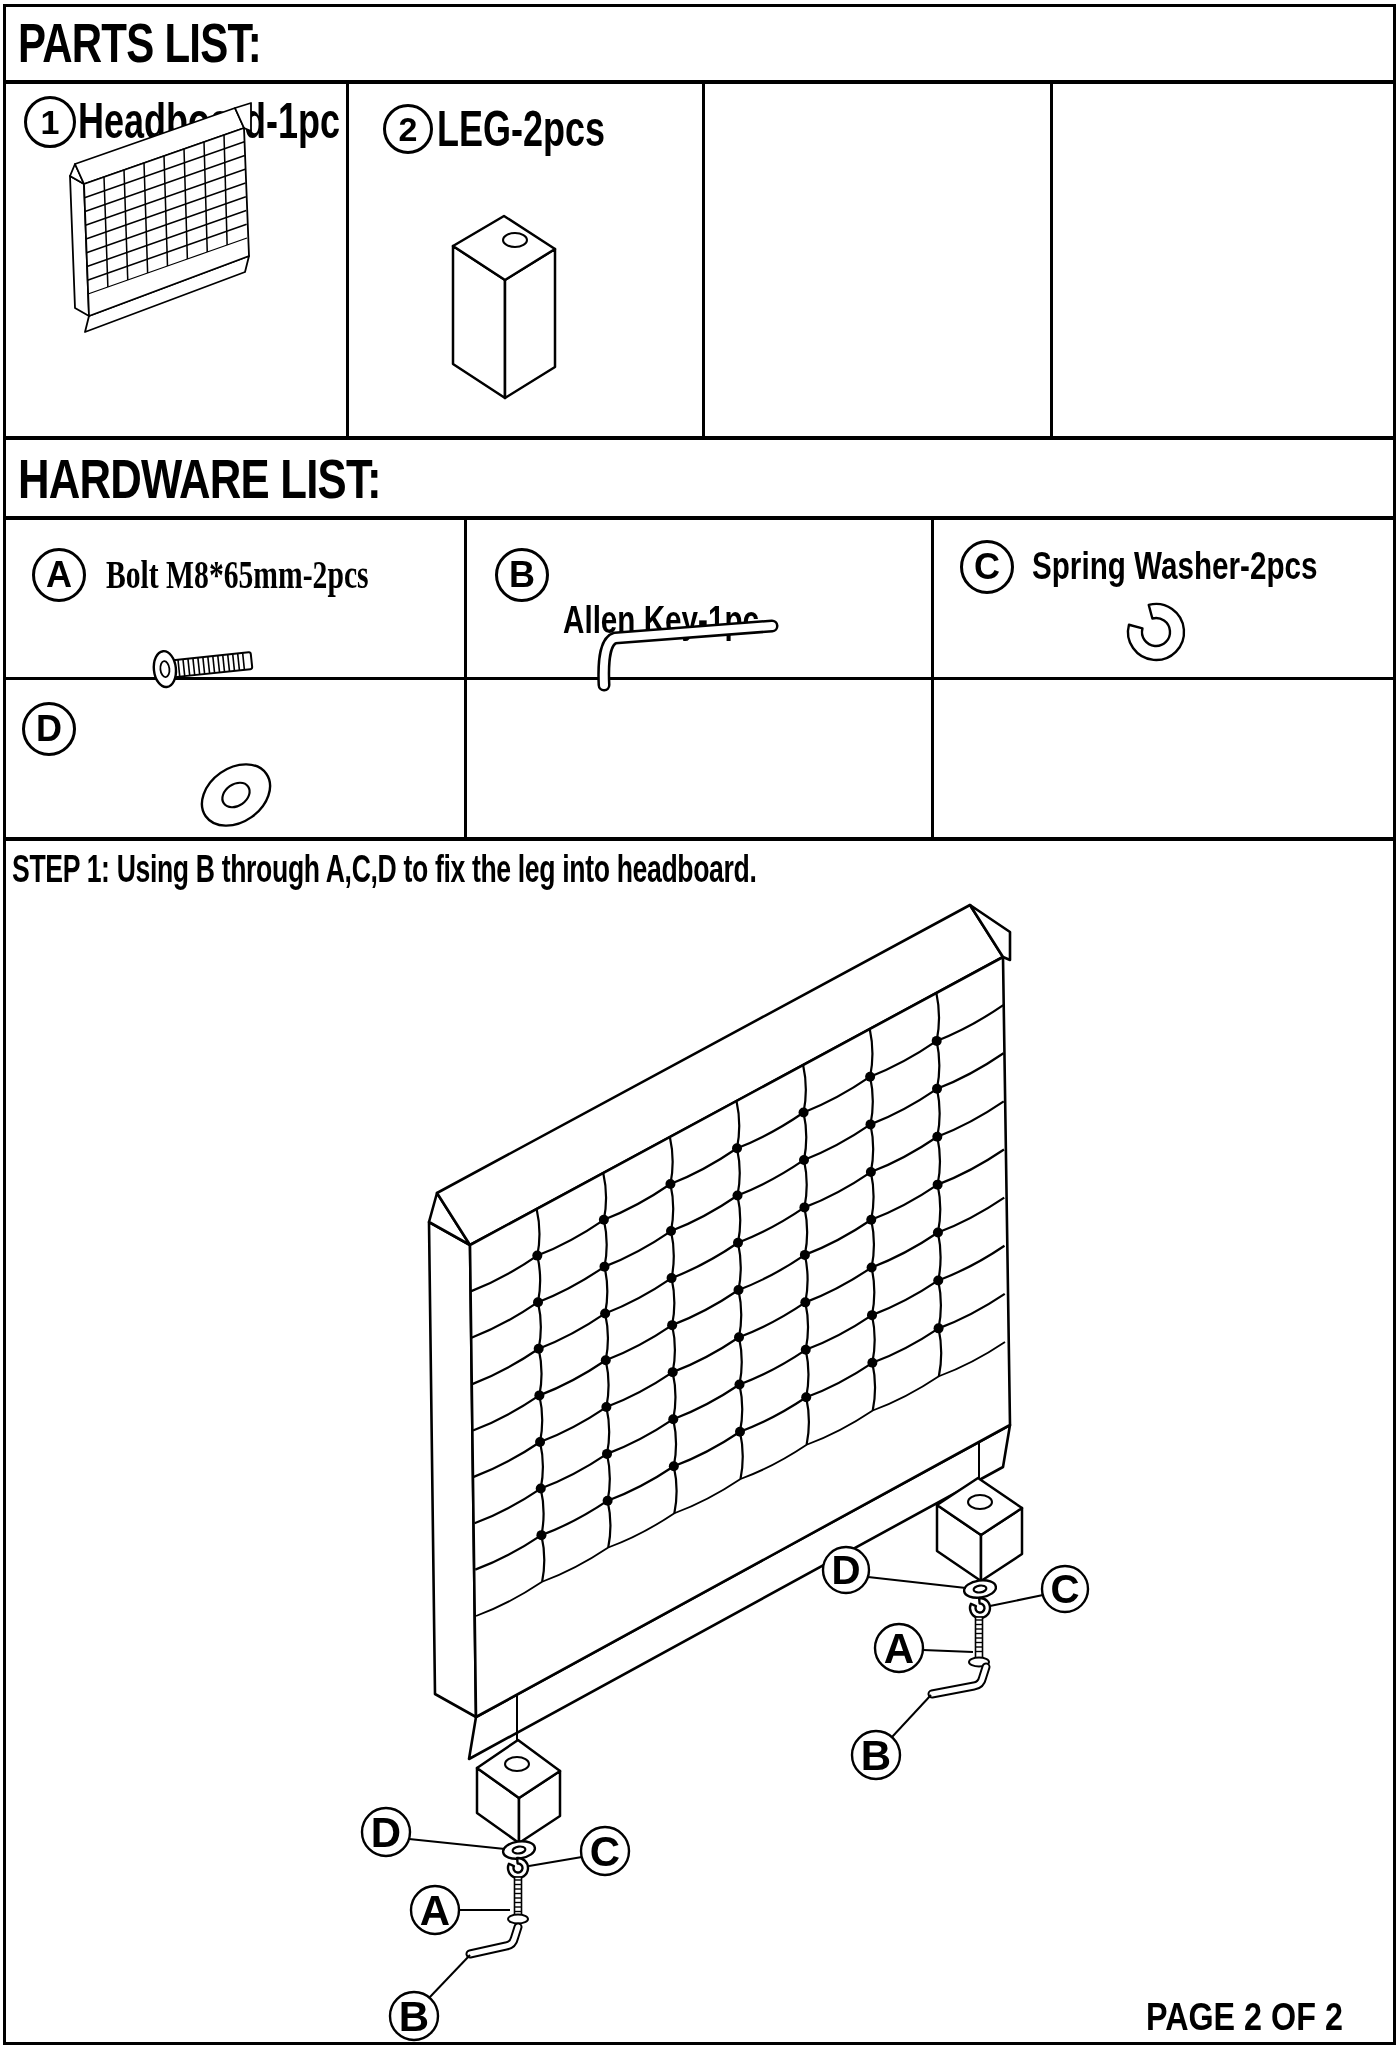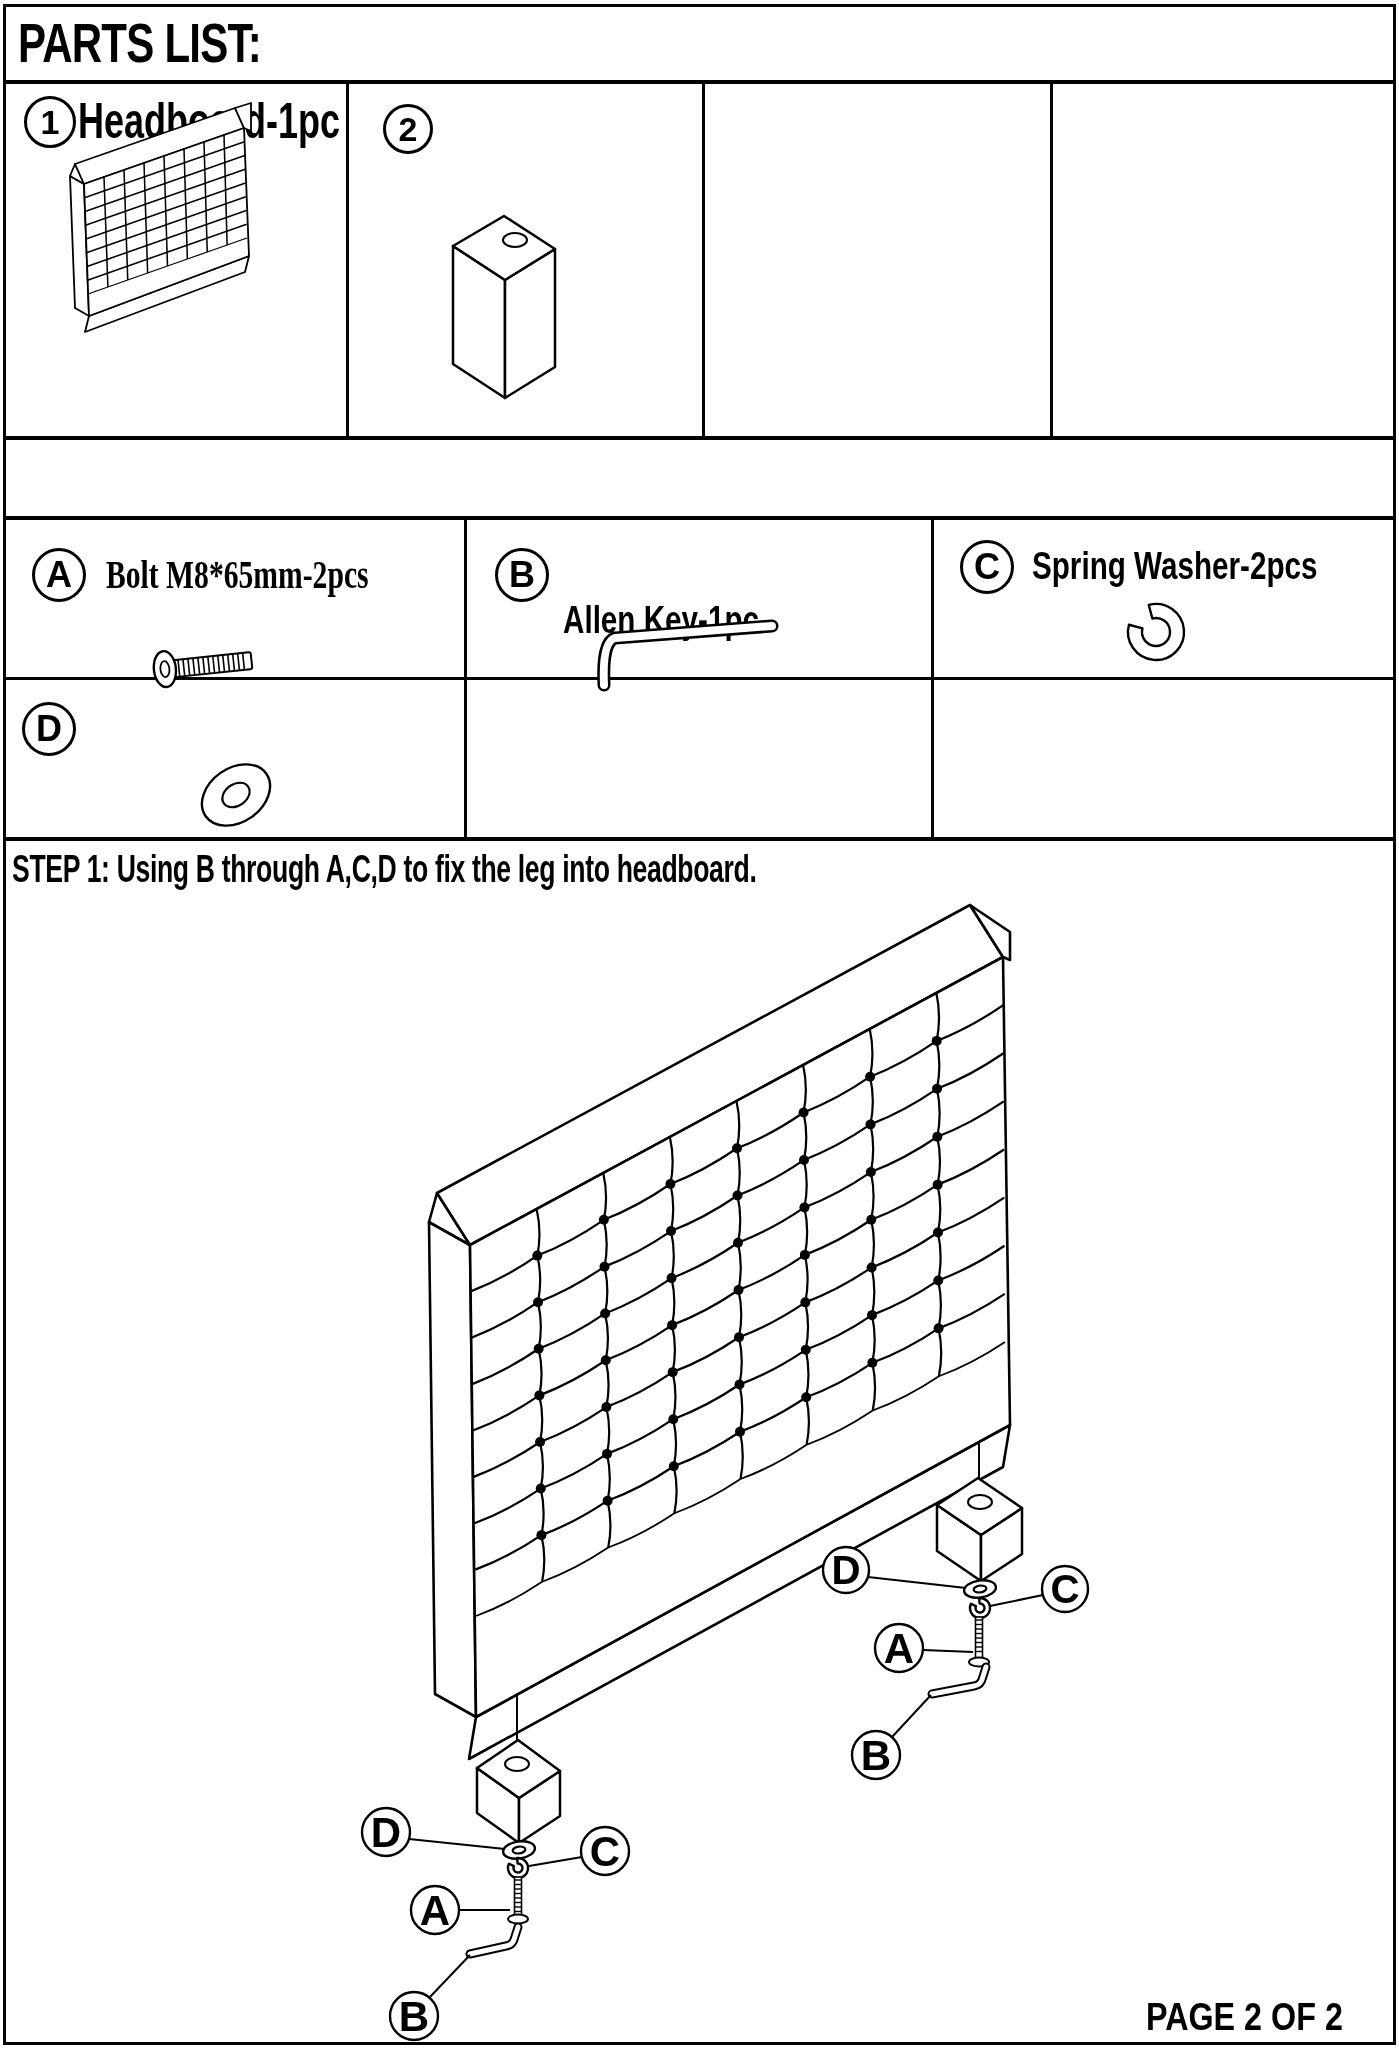--- a/index.html
+++ b/index.html
@@ -70,28 +70,34 @@
         <path d="M81 182.5 Q90.953125 179 100.90625 175.5 Q110.859375 172 120.8125 168.5 Q130.765625 165 140.71875 161.5 Q150.671875 158 160.625 154.5 Q170.578125 151 180.53125 147.5 Q190.484375 144 200.4375 140.5 Q210.390625 137 220.34375 133.5 Q230.296875 130 240.25 126.5" fill="none" stroke="#000" stroke-width="1.53"></path>
         <path d="M81.5 196.25 Q91.4453125 192.75 101.390625 189.25 Q111.3359375 185.75 121.28125 182.25 Q131.2265625 178.75 141.171875 175.25 Q151.1171875 171.75 161.0625 168.25 Q171.0078125 164.75 180.953125 161.25 Q190.8984375 157.75 200.84375 154.25 Q210.7890625 150.75 220.734375 147.25 Q230.6796875 143.75 240.625 140.25" fill="none" stroke="#000" stroke-width="1.53"></path>
         <path d="M82 210 Q91.9375 206.5 101.875 203 Q111.8125 199.5 121.75 196 Q131.6875 192.5 141.625 189 Q151.5625 185.5 161.5 182 Q171.4375 178.5 181.375 175 Q191.3125 171.5 201.25 168 Q211.1875 164.5 221.125 161 Q231.0625 157.5 241 154" fill="none" stroke="#000" stroke-width="1.26"></path>
       </svg>
   </div>
 
   <div class="cell" style="left:349px;top:84px;width:353px;height:352px;">
     <div class="circ" style="left:34px;top:20px;width:44px;height:44px;font-size:34px;">
       <span>2</span>
     </div>
+    <div class="lbl" style="left:88px;top:16px;font-size:50px;">
+      <span class="sx" style="transform:scaleX(.72);">LEG-2pcs</span>
+    </div>
     <svg class="cellsvg" id="thumb-leg" width="353" height="352" viewBox="0 0 353 352">
         <polygon fill="#fff" stroke="#000" stroke-width="2.5" stroke-linejoin="round" points="104,162 156,196 156,314 104,280"></polygon>
         <polygon fill="#fff" stroke="#000" stroke-width="2.5" stroke-linejoin="round" points="206,165 156,196 156,314 206,283"></polygon>
         <polygon fill="#fff" stroke="#000" stroke-width="2.5" stroke-linejoin="round" points="104,162 155,132 206,165 156,196"></polygon>
         <ellipse cx="166" cy="156" rx="12" ry="7" fill="#fff" stroke="#000" stroke-width="2"></ellipse>
       </svg>
   </div>
 
+  <div class="band-title" style="top:446px;font-size:56px;">
+    <span class="sx" style="transform:scaleX(.78);letter-spacing:-1px;">HARDWARE LIST:</span>
+  </div>
 
   <div class="cell" style="left:6px;top:520px;width:458px;height:157px;">
     <div class="circ" style="left:26px;top:28px;width:48px;height:48px;font-size:36px;">
       <span>A</span>
     </div>
     <div class="lbl" style="left:100px;top:32px;font-size:39px;font-family:Liberation Serif, serif;">
       <span class="sx" style="transform:scaleX(.76);">Bolt M8*65mm-2pcs</span>
     </div>
     <svg class="cellsvg" id="ill-bolt" width="458" height="157" viewBox="0 0 458 157">
         <g transform="rotate(-6 160 150)">

